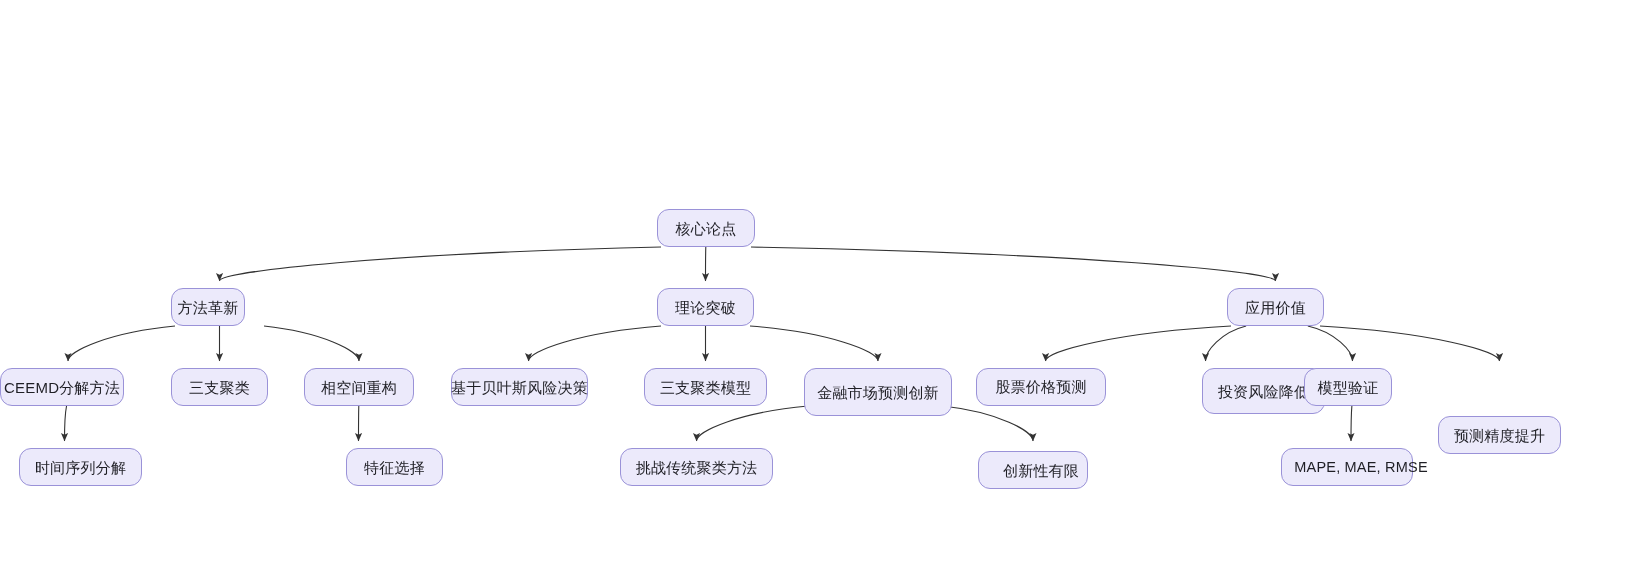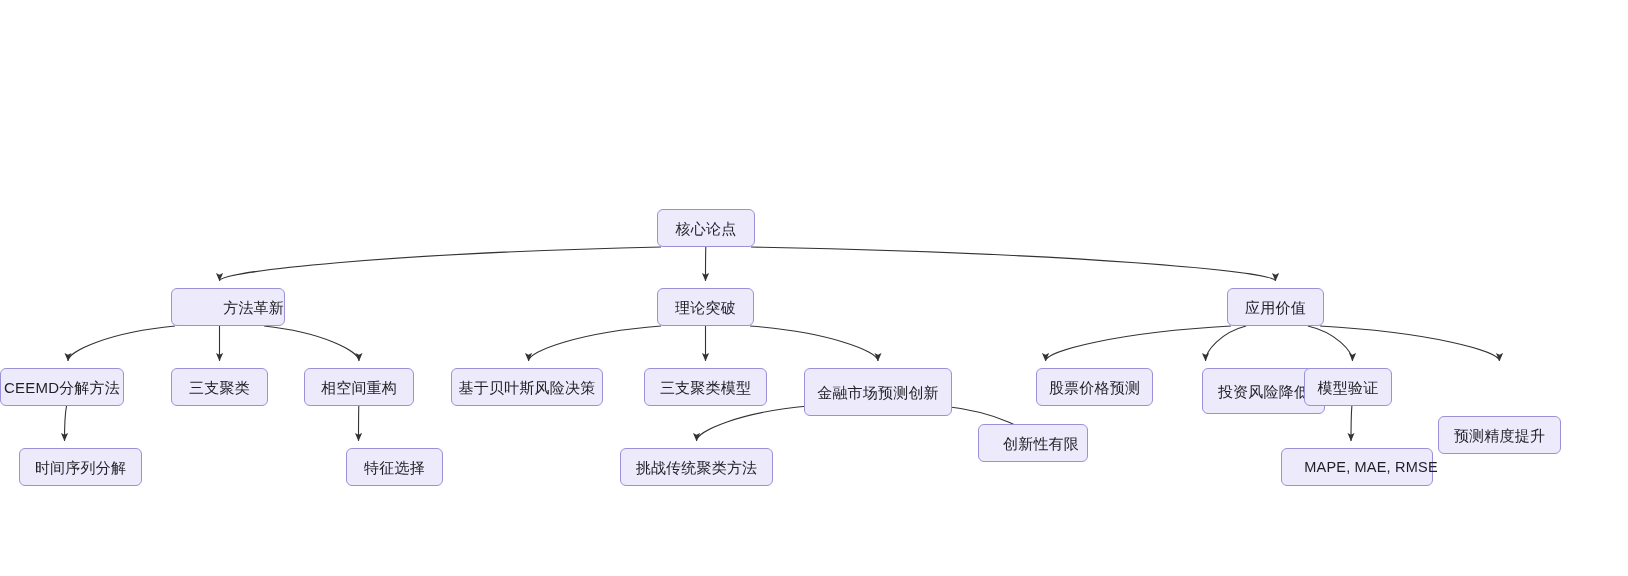--- a/index.html
+++ b/index.html
@@ -22,21 +22,21 @@
     left: 0;
     top: 0;
     width: 1628px;
     height: 576px;
   }
   .node {
     position: absolute;
     box-sizing: border-box;
     background: #ECEAFB;
     border: 1px solid #9A92D8;
-    border-radius: 6px;
+    border-radius: 12px;
     display: flex;
     align-items: center;
     justify-content: center;
     color: #1f1f25;
     font-size: 15px;
     line-height: 1;
     white-space: nowrap;
     letter-spacing: 0.2px;
   }
   .node.latin {
@@ -71,68 +71,68 @@
         <path d="M 358.79 406 C 358.6102 412.3 358.5 431.2 358.5 441" fill="none" stroke="#333333" stroke-width="1.1" marker-end="url(#arrowhead)"></path>
         <path d="M 808 406 C 738.87 412.3 696.5 431.2 696.5 441" fill="none" stroke="#333333" stroke-width="1.1" marker-end="url(#arrowhead)"></path>
         <path d="M 943.1 406 C 998.838 412.3 1033 431.2 1033 441" fill="none" stroke="#333333" stroke-width="1.1" marker-end="url(#arrowhead)"></path>
         <path d="M 1351.87 406 C 1351.3306 412.3 1351 431.2 1351 441" fill="none" stroke="#333333" stroke-width="1.1" marker-end="url(#arrowhead)"></path>
       </g>
   </svg>
   <div id="node-layer">
       <div class="node" style="left: 657px; top: 209px; width: 98px; height: 38px;">
         <span>核心论点</span>
       </div>
-      <div class="node" style="left: 171px; top: 288px; width: 114px; height: 38px; justify-content: flex-end;">
+      <div class="node" style="left: 171px; top: 288px; width: 74px; height: 38px;">
         <span>方法革新</span>
       </div>
       <div class="node" style="left: 657px; top: 288px; width: 97px; height: 38px;">
         <span>理论突破</span>
       </div>
       <div class="node" style="left: 1227px; top: 288px; width: 97px; height: 38px;">
         <span>应用价值</span>
       </div>
       <div class="node" style="left: 0px; top: 368px; width: 124px; height: 38px;">
         <span>CEEMD分解方法</span>
       </div>
       <div class="node" style="left: 171px; top: 368px; width: 97px; height: 38px;">
         <span>三支聚类</span>
       </div>
       <div class="node" style="left: 304px; top: 368px; width: 110px; height: 38px; text-align: center;">
         <span>相空间重构</span>
       </div>
-      <div class="node" style="left: 451px; top: 368px; width: 152px; height: 38px; justify-content: center;">
+      <div class="node" style="left: 451px; top: 368px; width: 137px; height: 38px; justify-content: center;">
         <span>基于贝叶斯风险决策</span>
       </div>
       <div class="node" style="left: 644px; top: 368px; width: 123px; height: 38px;">
         <span>三支聚类模型</span>
       </div>
       <div class="node" style="left: 804px; top: 368px; width: 148px; height: 48px;">
         <span>金融市场预测创新</span>
       </div>
-      <div class="node" style="left: 1036px; top: 368px; width: 117px; height: 38px;">
+      <div class="node" style="left: 976px; top: 368px; width: 130px; height: 38px; font-family: Liberation Serif, serif;">
         <span>股票价格预测</span>
       </div>
       <div class="node" style="left: 1202px; top: 368px; width: 123px; height: 46px;">
         <span>投资风险降低</span>
       </div>
       <div class="node" style="left: 1304px; top: 368px; width: 88px; height: 38px;">
         <span>模型验证</span>
       </div>
       <div class="node" style="left: 1438px; top: 368px; width: 123px; height: 38px; margin-top: 48px;">
         <span>预测精度提升</span>
       </div>
       <div class="node" style="left: 3px; top: 448px; width: 123px; height: 38px; margin-left: 16px;">
         <span>时间序列分解</span>
       </div>
       <div class="node" style="left: 310px; top: 448px; width: 97px; height: 38px; margin-left: 36px;">
         <span>特征选择</span>
       </div>
       <div class="node" style="left: 620px; top: 448px; width: 153px; height: 38px;">
         <span>挑战传统聚类方法</span>
       </div>
-      <div class="node" style="left: 978px; top: 424px; width: 110px; height: 38px; padding-left: 16px;">
+      <div class="node" style="left: 978px; top: 451px; width: 110px; height: 38px; padding-left: 16px;">
         <span>创新性有限</span>
       </div>
-      <div class="node latin" style="left: 1281px; top: 448px; width: 152px; height: 38px; padding-left: 28px;">
+      <div class="node latin" style="left: 1281px; top: 448px; width: 132px; height: 38px; padding-left: 28px;">
         <span>MAPE, MAE, RMSE</span>
       </div>
     </div>
 </div>
 
 </body></html>

